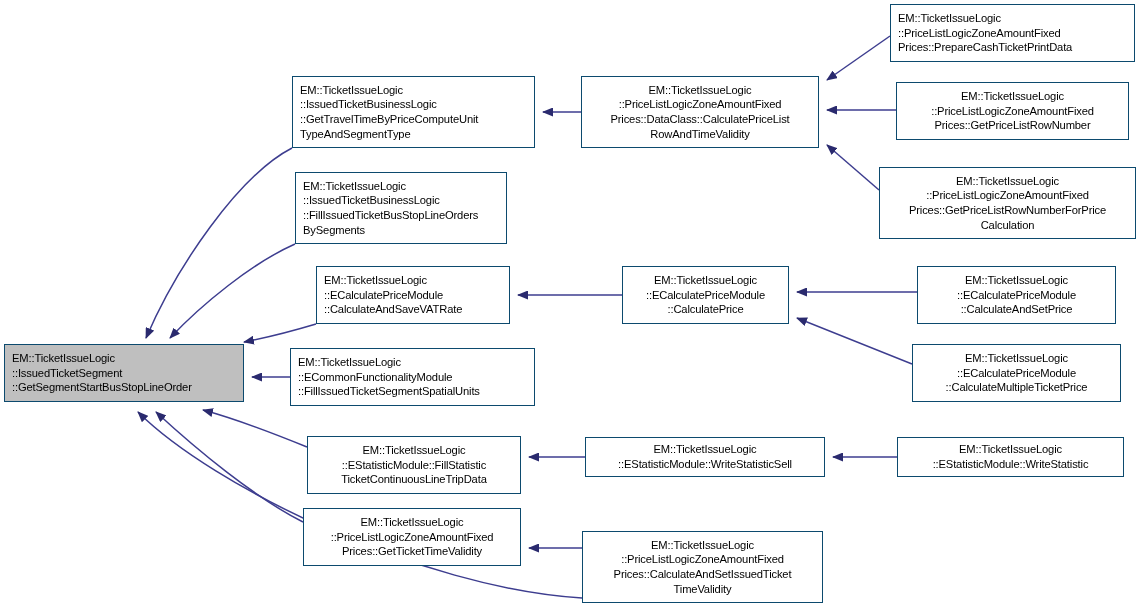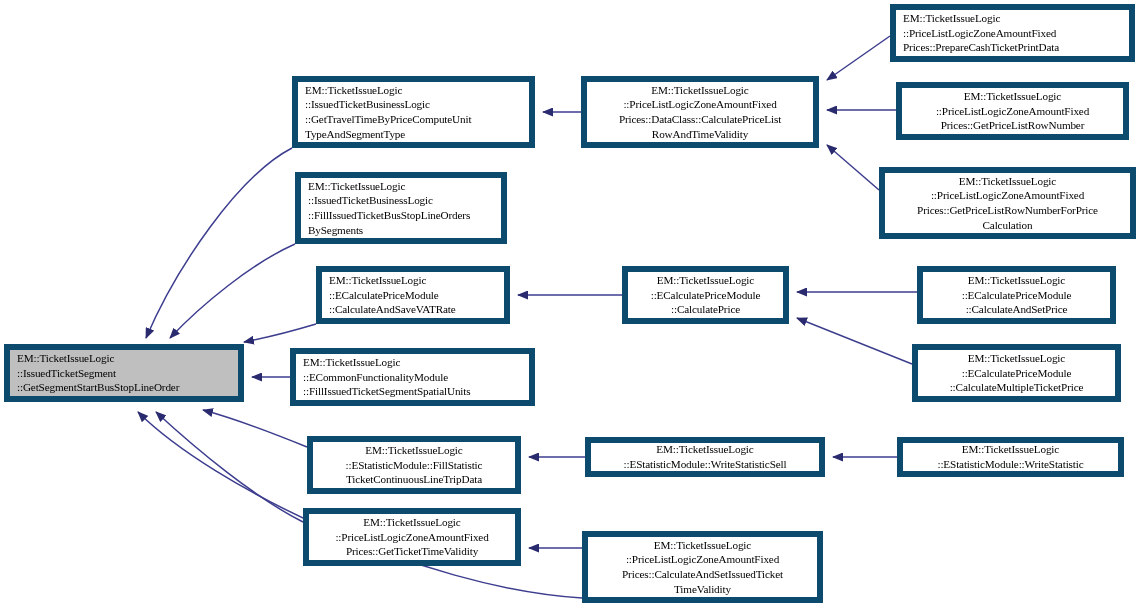--- a/index.html
+++ b/index.html
@@ -1,20 +1,20 @@
 <!DOCTYPE html>
 <html><head>
 <meta charset="utf-8">
 <style>
   html,body{margin:0;padding:0;background:#ffffff;}
   #canvas{position:relative;width:1141px;height:615px;overflow:hidden;
           font-family:"Liberation Sans","DejaVu Sans",sans-serif;background:#fff;}
   svg.edges{position:absolute;left:0;top:0;width:1141px;height:615px;}
-  .node{position:absolute;box-sizing:border-box;border:6px solid #0c4a6e;background:#ffffff;
-        display:flex;align-items:center;justify-content:center;font-family:Liberation Serif, serif;}
+  .node{position:absolute;box-sizing:border-box;border:1px solid #0c4a6e;background:#ffffff;
+        display:flex;align-items:center;justify-content:center;}
   .node.root{background:#bfbfbf;}
   .node .lbl{display:block;width:100%;text-align:center;font-size:11.2px;line-height:14.6px;
              color:#000;white-space:pre-line;letter-spacing:-0.15px;}
   .node .lbl.la{text-align:left;padding-left:7px;}
 </style>
 </head>
 <body>
 
 <div id="canvas">
   <svg class="edges" viewBox="0 0 1141 615" xmlns="http://www.w3.org/2000/svg">

